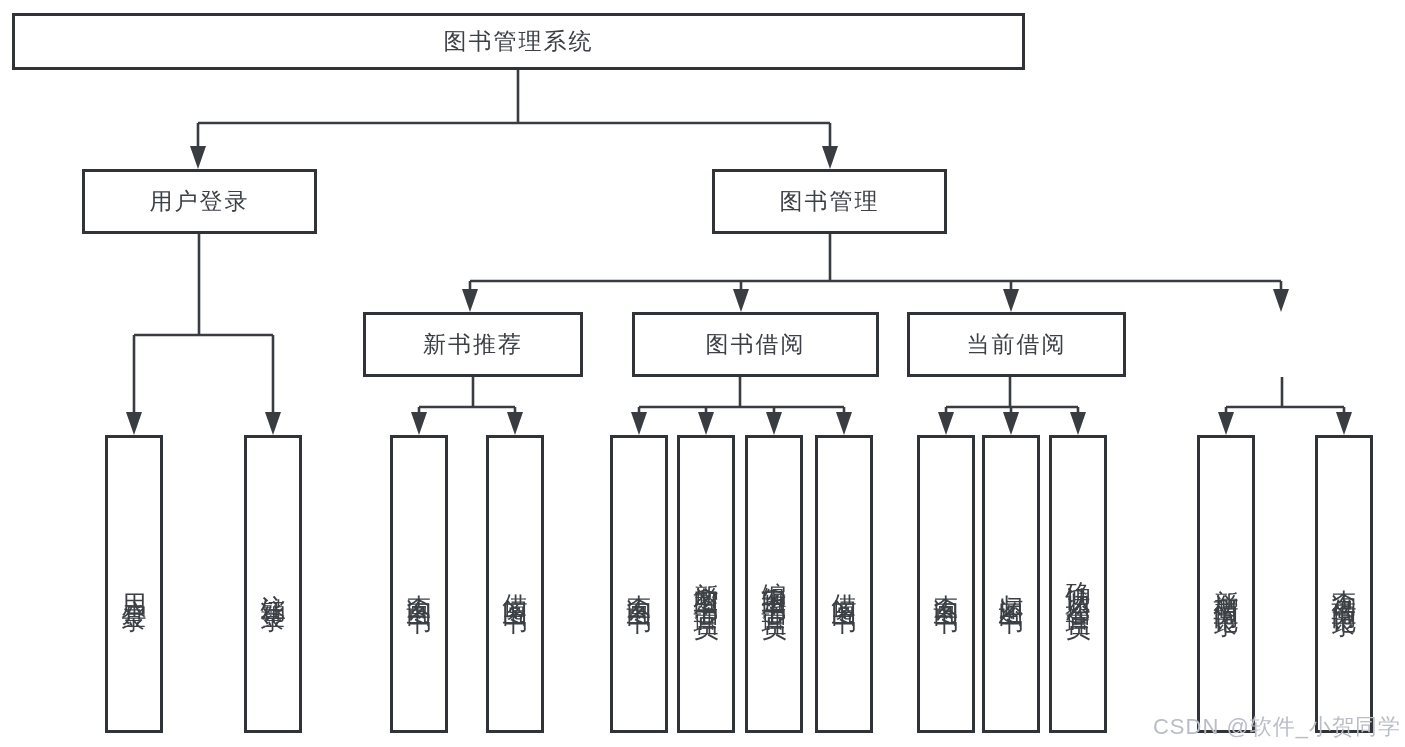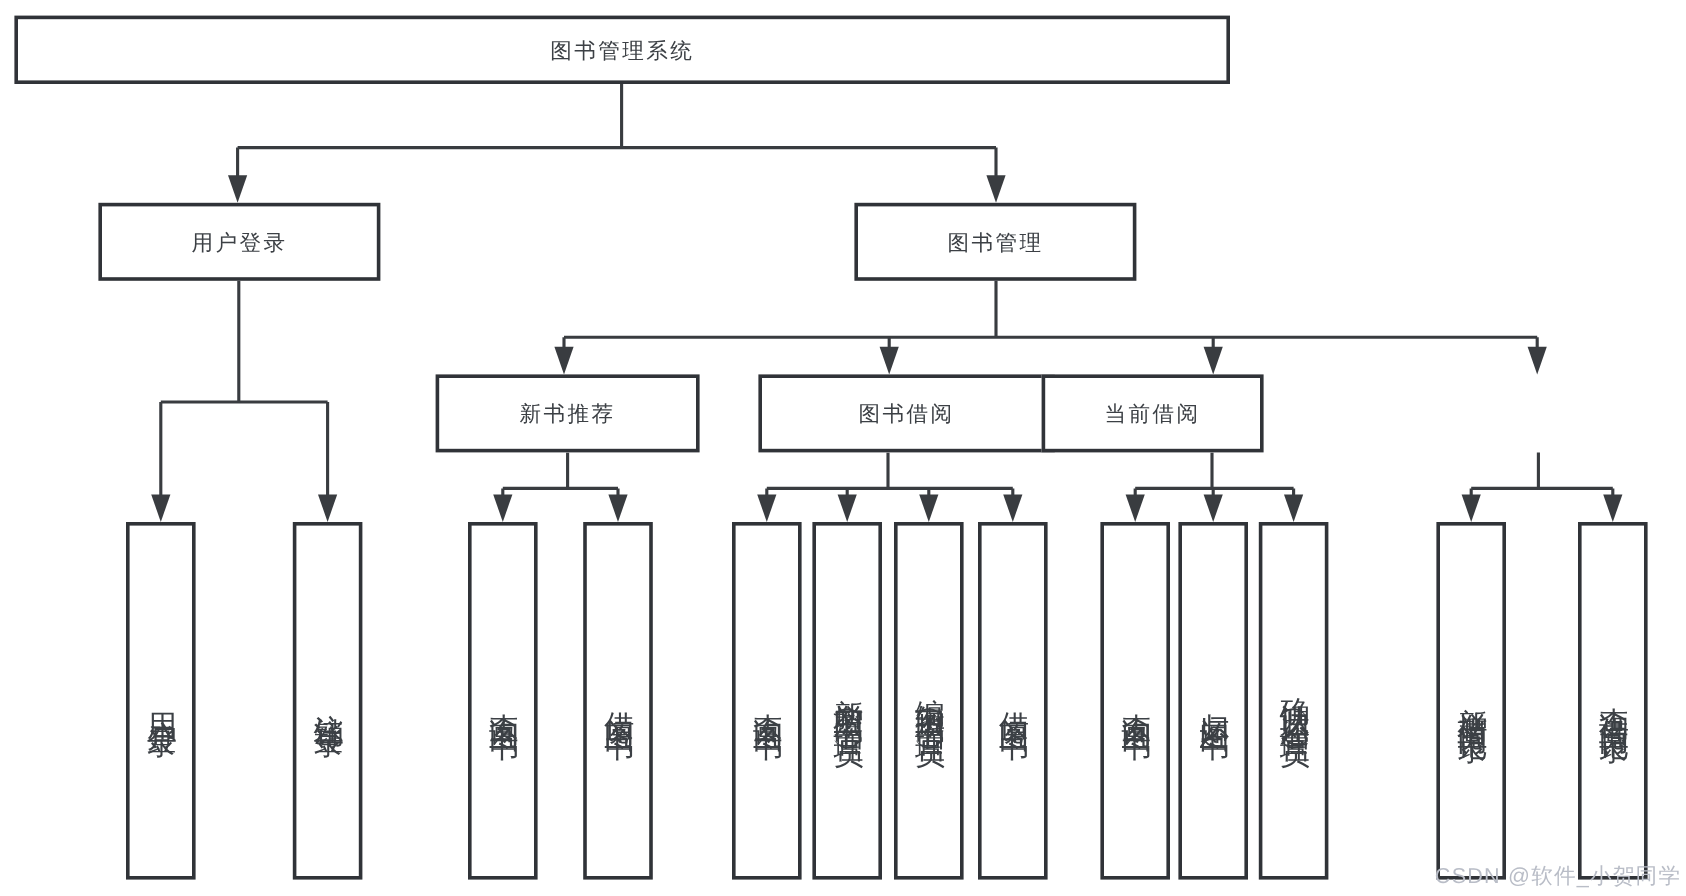--- a/index.html
+++ b/index.html
@@ -25,21 +25,21 @@
     position: absolute;
     box-sizing: border-box;
     border: 3px solid #303338;
     background: #ffffff;
     display: flex;
     align-items: center;
     justify-content: center;
     z-index: 2;
   }
   .hlabel {
-    font-size: 18px;
+    font-size: 23px;
     color: #3c4045;
     letter-spacing: 2px;
     white-space: nowrap;
     font-family: Liberation Serif, serif;
   }
   .vlabel {
     writing-mode: vertical-rl;
     text-orientation: mixed;
     font-size: 25px;
     letter-spacing: 5px;
@@ -50,21 +50,21 @@
     top: 435px;
     width: 58px;
     height: 298px;
   }
   .l2 { top: 169px; width: 235px; height: 65px; }
   .l3 { top: 312px; height: 65px; }
   .watermark {
     position: absolute;
     right: 4px;
     bottom: 5px;
-    font-size: 18px;
+    font-size: 22px;
     color: #b9bdc7;
     z-index: 3;
     letter-spacing: 1px;
     white-space: nowrap;
   }
 </style>
 </head>
 <body>
 
 <div class="stage">
@@ -119,21 +119,21 @@
   <div class="box l2" style="left:712px;">
     <span class="hlabel">图书管理</span>
   </div>
 
   <div class="box l3" style="left:363px; width:220px;">
     <span class="hlabel">新书推荐</span>
   </div>
   <div class="box l3" style="left:632px; width:247px;">
     <span class="hlabel">图书借阅</span>
   </div>
-  <div class="box l3" style="left:868px; width:185px;">
+  <div class="box l3" style="left:907px; width:219px;">
     <span class="hlabel">当前借阅</span>
   </div>
 
   <div class="box leaf" style="left:105px;">
     <span class="vlabel">用户登录</span>
   </div>
   <div class="box leaf" style="left:244px;">
     <span class="vlabel">注销登录</span>
   </div>
 

